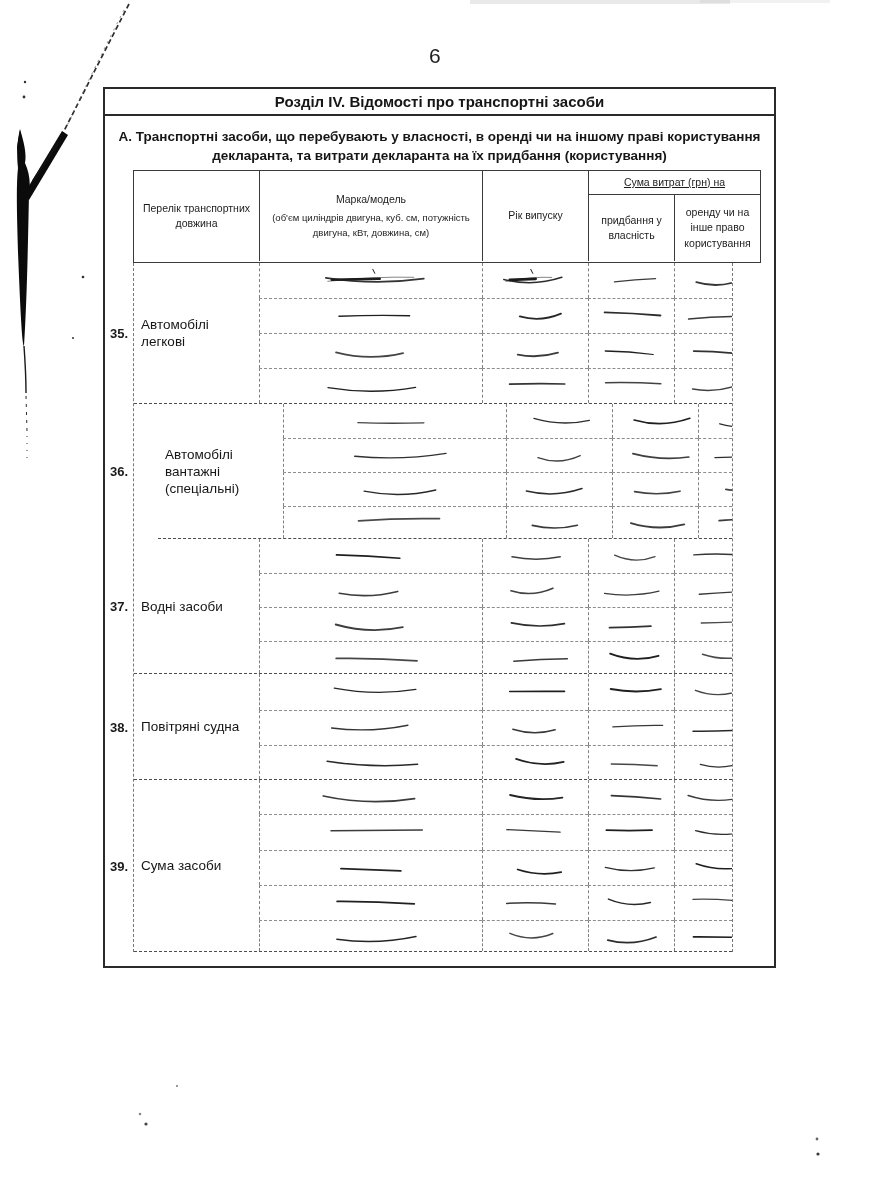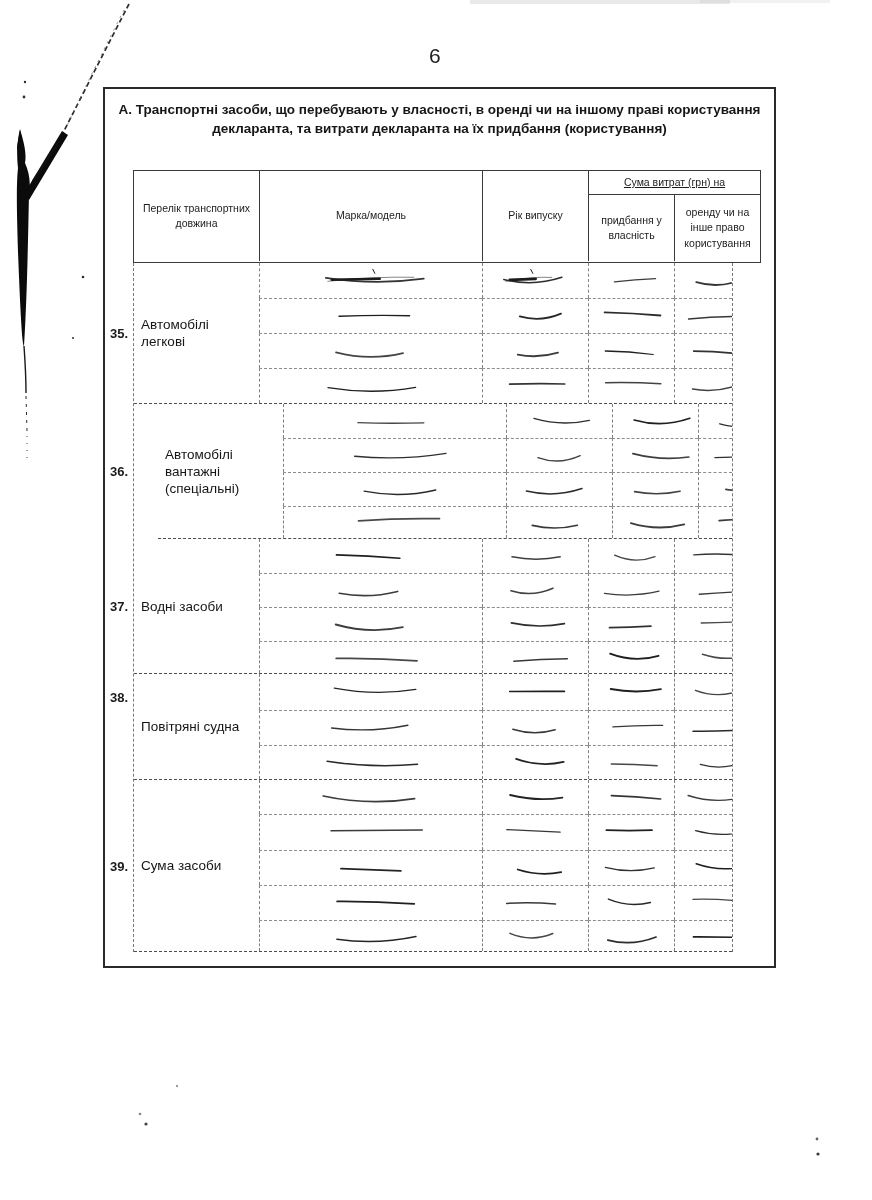--- a/index.html
+++ b/index.html
@@ -82,30 +82,34 @@
       <circle cx="817" cy="1139" r="1.4" fill="#666"></circle>
         <circle cx="818" cy="1154" r="1.6" fill="#3a3a3a"></circle>
     </g>
     <rect x="470" y="0" width="260" height="4" fill="#9a9a9a" opacity="0.22"></rect>
     <rect x="700" y="0" width="130" height="3" fill="#9a9a9a" opacity="0.14"></rect>
   </svg>
 
   <div class="pagenum">6</div>
 
   <div class="frame">
+    <div class="titlebar">
+      <span>Розділ IV. Відомості про транспортні засоби</span>
+    </div>
     <div class="section">
       <span>А.</span><span> Транспортні засоби, що перебувають у власності, в оренді чи на іншому праві користування декларанта, та витрати декларанта на їх придбання (користування)</span>
     </div>
 
     <div class="tablewrap">
       <div class="thead cols">
         <div class="th span2">Перелік транспортних довжина</div>
         <div class="th span2 bl">
           <div>
             <span>Марка/модель</span>
+            <span class="mm-sub">(об'єм циліндрів двигуна, куб. см, потужність двигуна, кВт, довжина, см)</span>
           </div>
         </div>
         <div class="th span2 bl">Рік випуску</div>
         <div class="th exp bl">Сума витрат (грн) на</div>
         <div class="th r2 bl" style="grid-column:4">придбання у власність</div>
         <div class="th r2 bl" style="grid-column:5">оренду чи на інше право користування</div>
       </div>
       <div class="tbody">
           <div class="group cols" style="grid-template-rows: 35px 35px 35px 35px;">
             <div class="labelcell" style="grid-row: 1 / span 4;">
@@ -535,17 +539,17 @@
             <div class="dcell rt" style="grid-area: 5 / 5;">
               <svg width="86" height="31" viewBox="0 0 86 31" fill="none" stroke="#1c1c1c" stroke-linecap="round">
                 <path d="M 18.4 15.9 Q 46.2 15.8 73.9 16.8" stroke-width="1.57" opacity="0.98"></path>
               </svg>
             </div>
           </div>
         </div>
     <div class="rownum" style="top: 93px; height: 141px;">35.</div>
         <div class="rownum" style="top: 234px; height: 135px;">36.</div>
         <div class="rownum" style="top: 369px; height: 135px;">37.</div>
-        <div class="rownum" style="top: 474px; height: 106px;">38.</div>
+        <div class="rownum" style="top: 504px; height: 106px;">38.</div>
         <div class="rownum" style="top: 610px; height: 172px;">39.</div>
       </div>
   </div>
 </div>
 
 </body></html>

